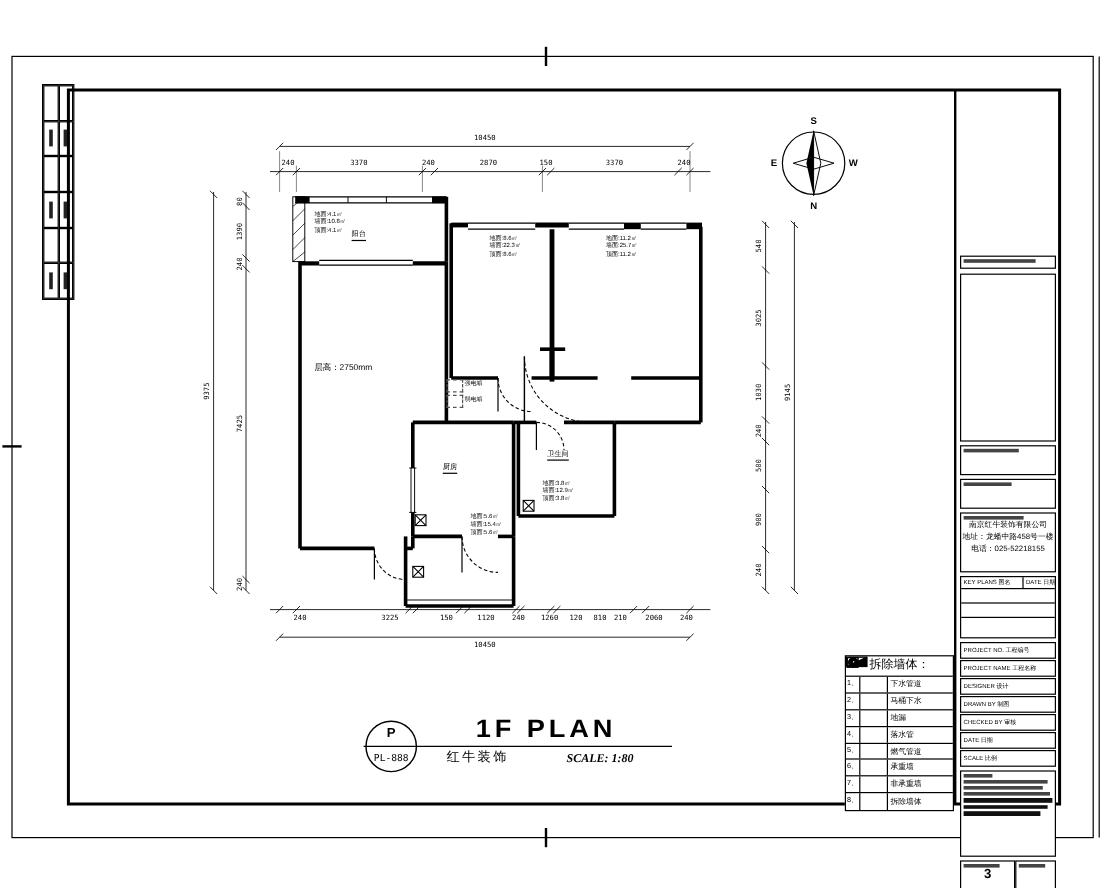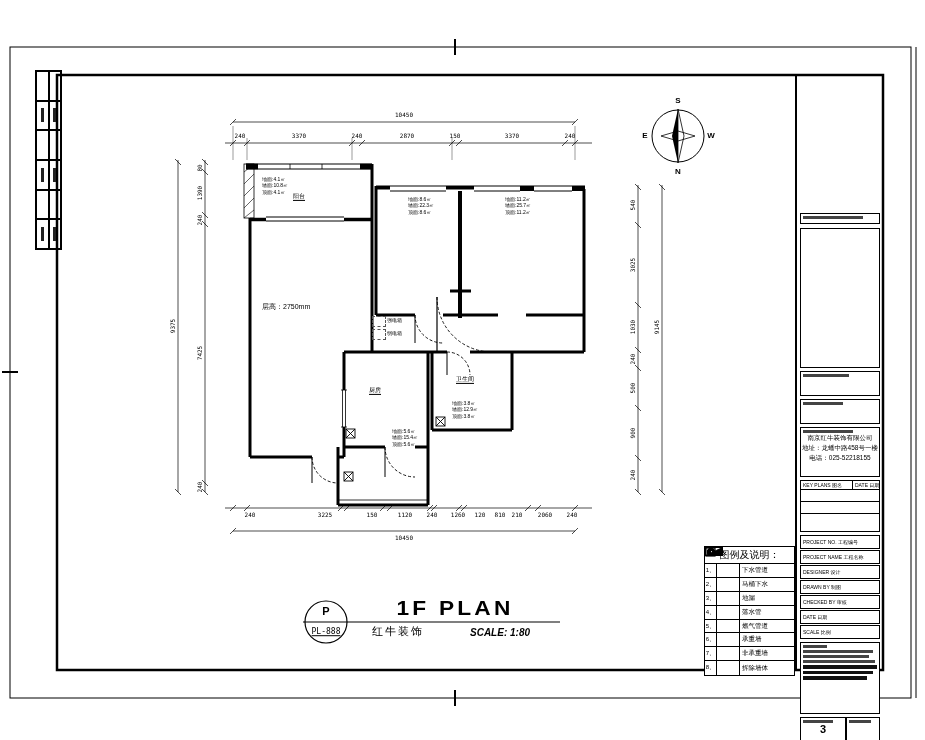--- a/index.html
+++ b/index.html
@@ -7,24 +7,24 @@
          font-family:"Liberation Sans",sans-serif;color:#000;}
   svg{position:absolute;left:0;top:0;}
   .t{position:absolute;white-space:pre-line;color:#000;line-height:1.2;}
   .dim{font-size:6px;transform:translate(-50%,-50%);white-space:nowrap;font-family:"DejaVu Sans Mono",monospace;}
   .vdim{font-size:6px;transform:translate(-50%,-50%) rotate(-90deg);white-space:nowrap;font-family:"DejaVu Sans Mono",monospace;}
   .ann{font-size:5px;line-height:1.25;letter-spacing:0;}
   .rlabel{font-size:6px;border-bottom:1px solid #000;padding-bottom:0px;transform:translate(-50%,-50%);}
   .compass{font-size:8px;transform:translate(-50%,-50%);font-weight:bold;}
   
   .stamp-p{font-size:11px;font-weight:bold;transform:translate(-50%,-50%);}
-  .stamp-code{font-size:8px;transform:translate(-50%,-50%);font-family:"DejaVu Sans Mono",monospace;text-decoration:underline;}
+  .stamp-code{font-size:8px;transform:translate(-50%,-50%);font-family:"DejaVu Sans Mono",monospace;}
   .dwgname{font-size:11px;transform:translate(-50%,-50%);letter-spacing:2px;}
   .plantitle{font-size:21px;font-weight:bold;letter-spacing:3px;transform:translate(-50%,-50%) scaleX(1.08);}
-  .planscale{font-size:10px;font-style:italic;font-weight:bold;transform:translate(-50%,-50%);font-family:Liberation Sans, sans-serif;text-align:right;}
+  .planscale{font-size:10px;font-style:italic;font-weight:bold;transform:translate(-50%,-50%);font-family:Liberation Serif, serif;text-align:right;}
   
   #tblock{position:absolute;left:795px;top:75px;width:88px;height:595px;border-left:2px solid #000;box-sizing:border-box;}
   .tb-box{position:absolute;border:1.5px solid #000;box-sizing:border-box;background:#fff;}
   .tbar{height:3px;background:#444;margin:2px 2px 0 2px;}
   .tbar.dark{background:#111;height:3.5px;}
   .logo-cn{font-size:13px;font-weight:bold;letter-spacing:5px;text-align:center;margin-top:2px;}
   .co-line{font-size:6.5px;text-align:center;line-height:1.5;}
   .kp-head{display:flex;border-bottom:1px solid #000;}
   .kp-head span{font-size:5px;padding:1px 2px;overflow:hidden;white-space:nowrap;}
   .kp-row{border-bottom:1px solid #000;height:11px;}
@@ -390,21 +390,21 @@
     <div class="tb-box" style="left:3px;top:642px;width:46px;height:25px">
       <div class="tbar" style="width:30px;height:2.5px"></div>
       <div class="dno">3</div>
     </div>
     <div class="tb-box" style="left:49px;top:642px;width:34px;height:25px">
       <div class="tbar" style="width:22px;height:2.5px"></div>
     </div>
   </div>
 
   <div id="legend">
-    <div class="lg-title">图例及说明：</div>
+    <div class="lg-title">拆除墙体：</div>
 
     <div class="lg-row">
       <span class="lg-num">1、</span>
       <span class="lg-ic">
         <svg width="12" height="10">
             <circle cx="6" cy="5" r="3.6" fill="none" stroke="#000" stroke-width="1"></circle>
           </svg>
       </span>
       <span class="lg-lb">下水管道</span>
     </div>

